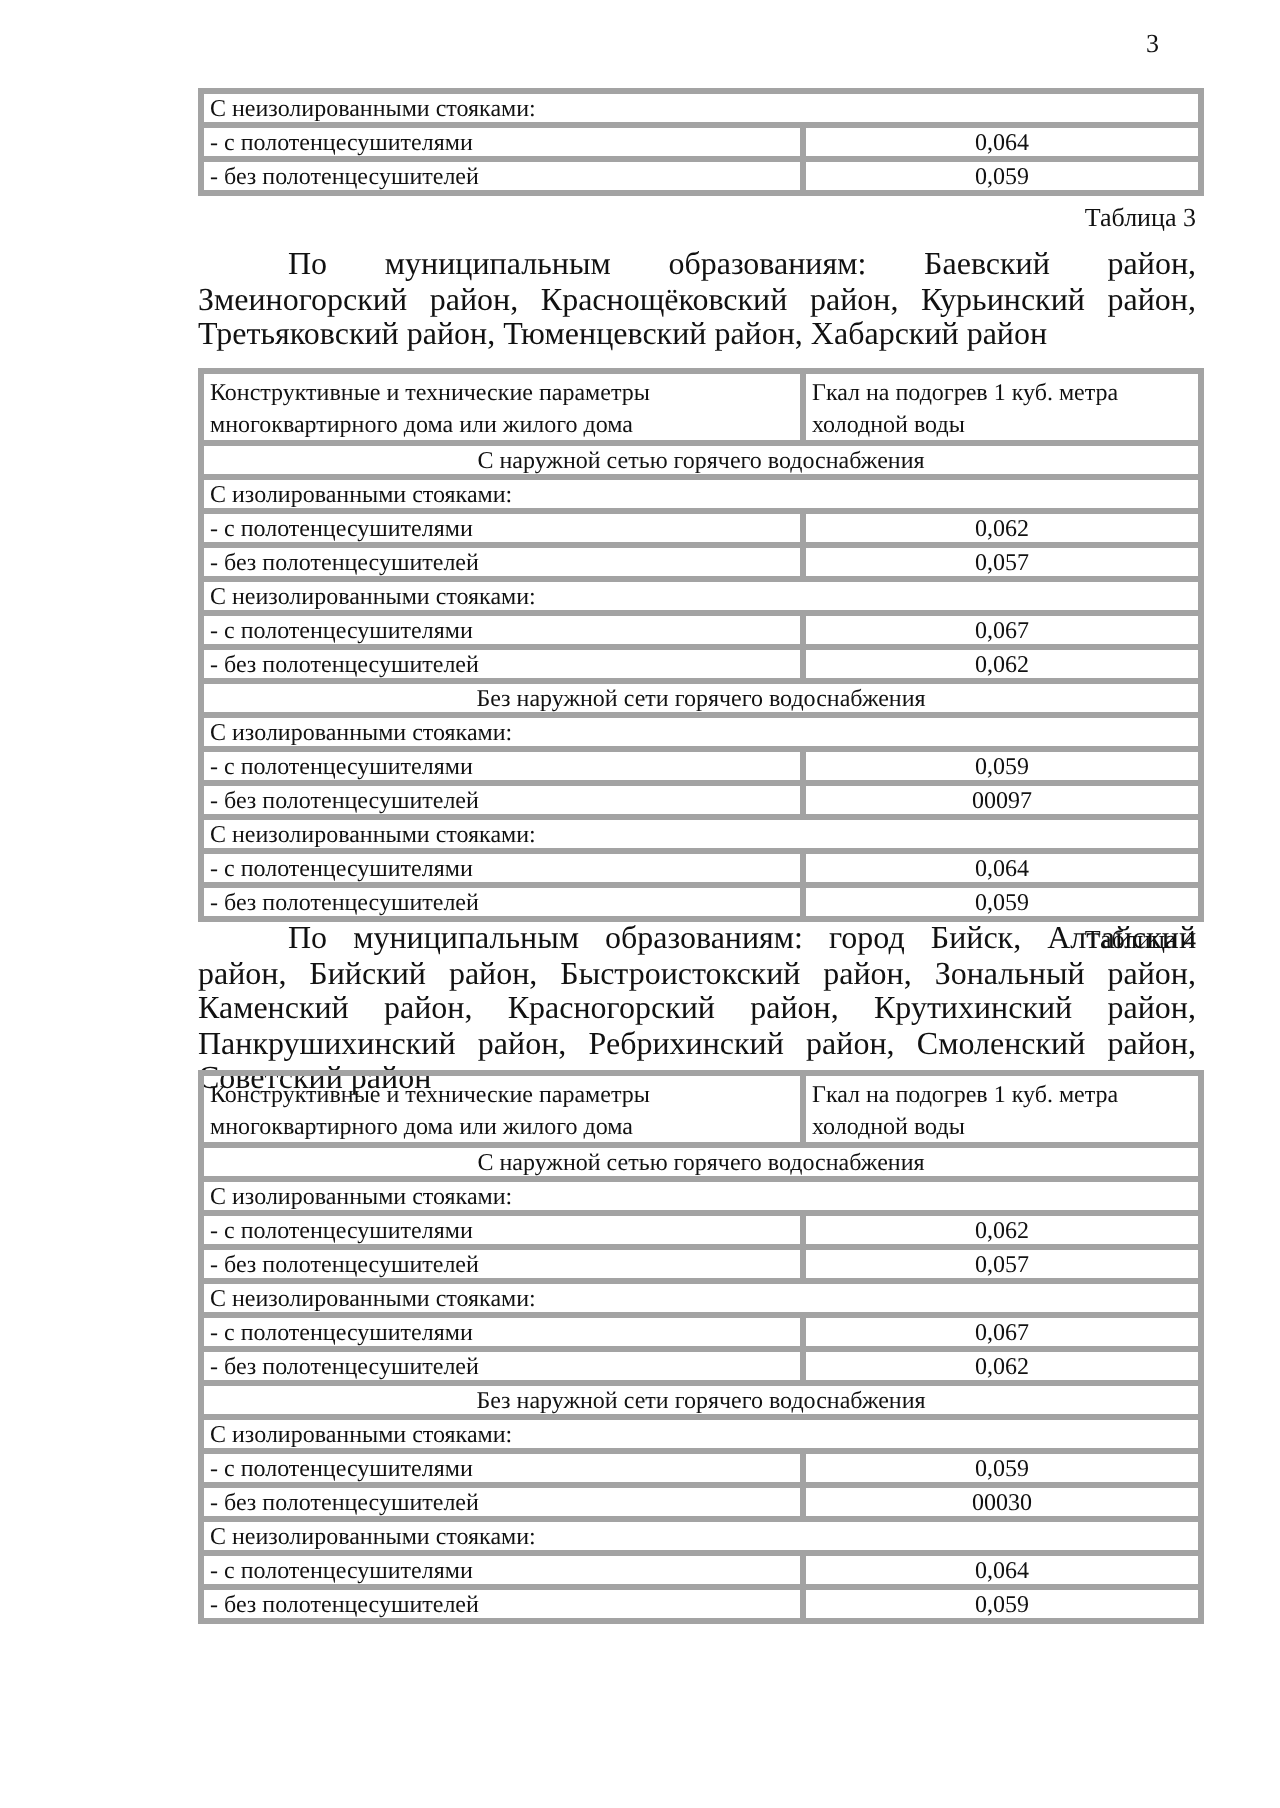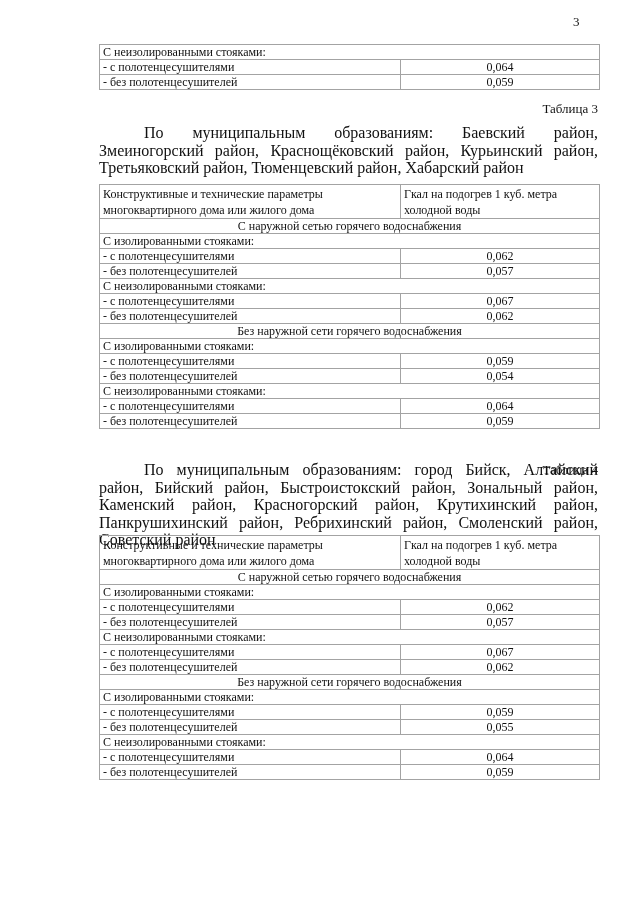--- a/index.html
+++ b/index.html
@@ -7,21 +7,21 @@
     width: 640px; height: 904px; position: relative; overflow: hidden;
     font-family: "Liberation Serif", "DejaVu Serif", serif;
     color: #111111; font-size: 12.5px;
   }
   .page-num { position: absolute; top: 14px; left: 573px; font-size: 13px; }
   .tbl {
     position: absolute; left: 99px; width: 500px;
     border-collapse: collapse; table-layout: fixed;
   }
   .tbl td {
-    border: 1px solid #a3a3a3; padding: 0 3px;
+    border: 3px solid #a3a3a3; padding: 0 3px;
     height: 14px; line-height: 14px; font-size: 12px; white-space: nowrap;
     overflow: hidden;
   }
   .tbl td.val { text-align: center; margin-left: 31px; }
   .tbl td.span-center { text-align: center; }
   .tbl td.head { text-align: left; line-height: 16px; height: 33px; white-space: normal; }
   .tbl col.c1 { width: 301px; }
   .tbl col.c2 { width: 199px; }
   .table-label { position: absolute; right: 42px; font-size: 13px; }
   .para {
@@ -98,21 +98,21 @@
       </tr>
     <tr>
         <td colspan="2">С изолированными стояками:</td>
       </tr>
     <tr>
         <td>- с полотенцесушителями</td>
         <td class="val">0,059</td>
       </tr>
     <tr>
         <td>- без полотенцесушителей</td>
-        <td class="val">0,054</td>
+        <td class="val">00097</td>
       </tr>
     <tr>
         <td colspan="2">С неизолированными стояками:</td>
       </tr>
     <tr>
         <td>- с полотенцесушителями</td>
         <td class="val">0,064</td>
       </tr>
     <tr>
         <td>- без полотенцесушителей</td>
@@ -164,21 +164,21 @@
       </tr>
     <tr>
         <td colspan="2">С изолированными стояками:</td>
       </tr>
     <tr>
         <td>- с полотенцесушителями</td>
         <td class="val">0,059</td>
       </tr>
     <tr>
         <td>- без полотенцесушителей</td>
-        <td class="val">0,055</td>
+        <td class="val">00030</td>
       </tr>
     <tr>
         <td colspan="2">С неизолированными стояками:</td>
       </tr>
     <tr>
         <td>- с полотенцесушителями</td>
         <td class="val">0,064</td>
       </tr>
     <tr>
         <td>- без полотенцесушителей</td>

